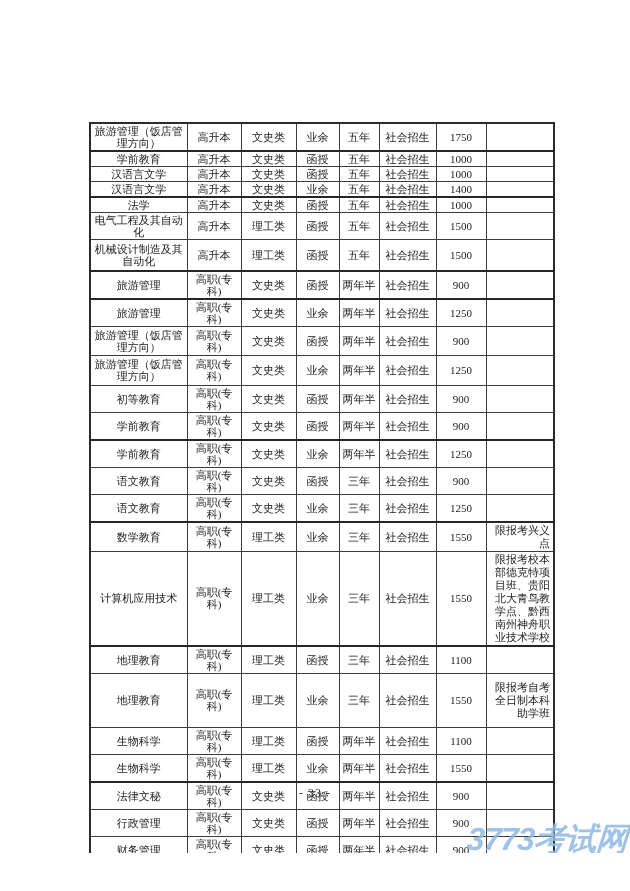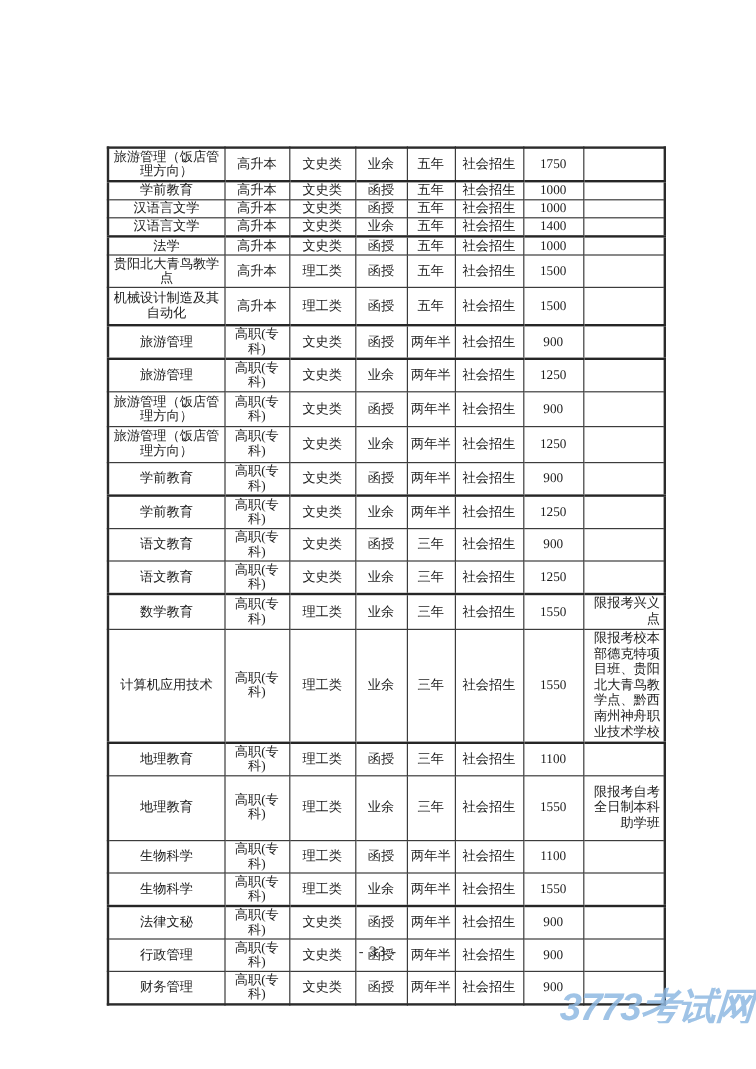--- a/index.html
+++ b/index.html
@@ -140,21 +140,21 @@
           <td>法学</td>
           <td>高升本</td>
           <td>文史类</td>
           <td>函授</td>
           <td>五年</td>
           <td>社会招生</td>
           <td>1000</td>
           <td class="remark"></td>
         </tr>
         <tr>
-          <td>贵阳北大青鸟教学点</td>
+          <td>电气工程及其自动化</td>
           <td>高升本</td>
           <td>理工类</td>
           <td>函授</td>
           <td>五年</td>
           <td>社会招生</td>
           <td>1500</td>
           <td class="remark"></td>
         </tr>
         <tr style="height: 31px;">
           <td>机械设计制造及其自动化</td>
@@ -197,20 +197,30 @@
           <td class="remark"></td>
         </tr>
         <tr style="height: 30px;">
           <td>旅游管理（饭店管理方向）</td>
           <td>高职(专科)</td>
           <td>文史类</td>
           <td>业余</td>
           <td>两年半</td>
           <td>社会招生</td>
           <td>1250</td>
+          <td class="remark"></td>
+        </tr>
+        <tr>
+          <td>初等教育</td>
+          <td>高职(专科)</td>
+          <td>文史类</td>
+          <td>函授</td>
+          <td>两年半</td>
+          <td>社会招生</td>
+          <td>900</td>
           <td class="remark"></td>
         </tr>
         <tr>
           <td>学前教育</td>
           <td>高职(专科)</td>
           <td>文史类</td>
           <td>函授</td>
           <td>两年半</td>
           <td>社会招生</td>
           <td>900</td>

